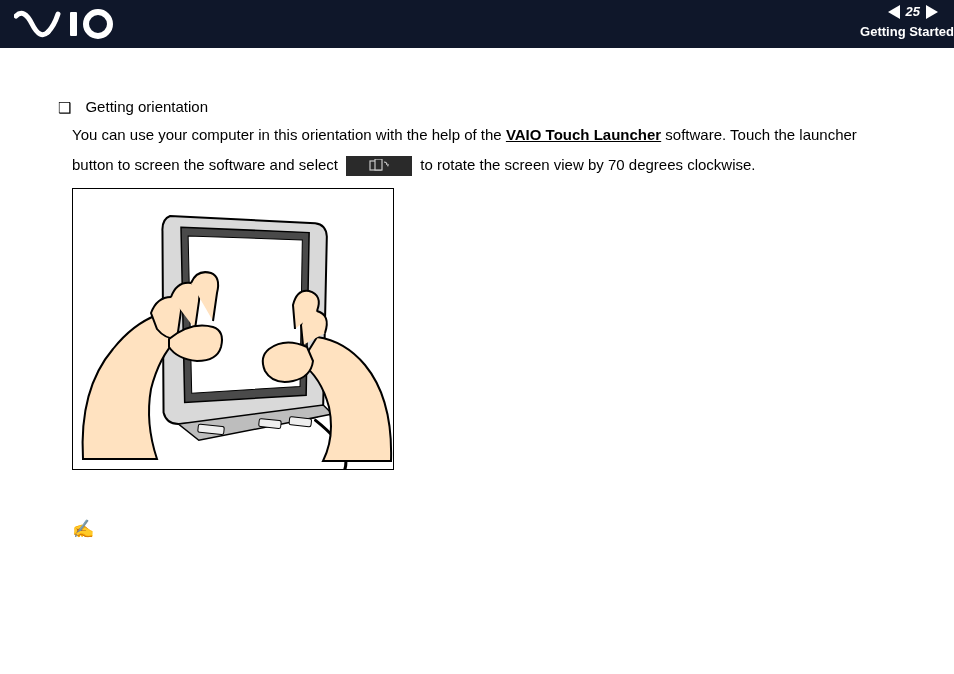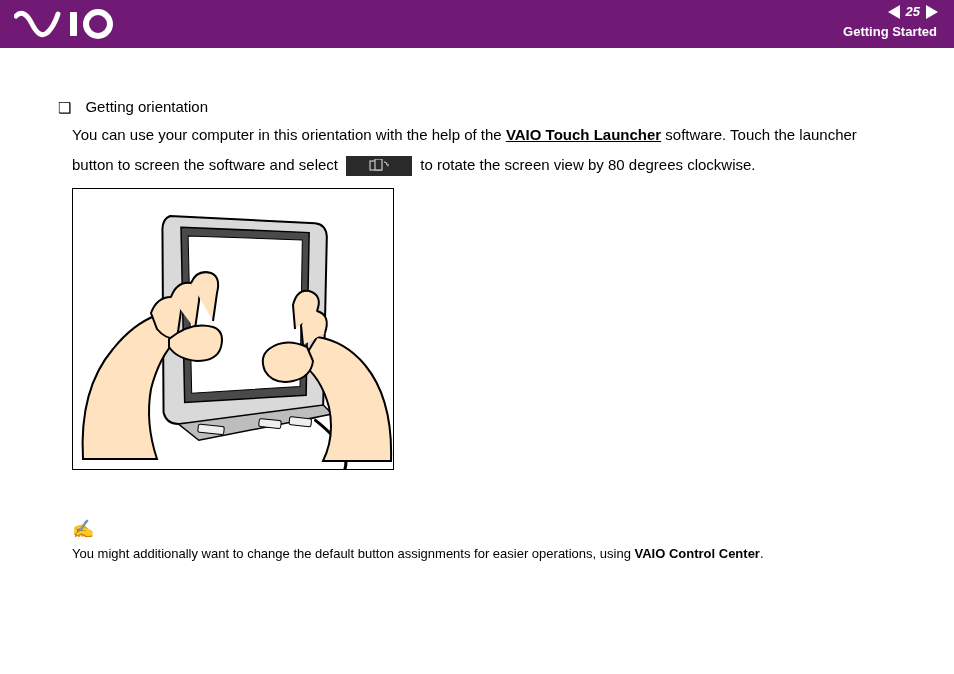--- a/index.html
+++ b/index.html
@@ -6,21 +6,21 @@
     margin: 0;
     padding: 0;
     width: 954px;
     height: 674px;
     font-family: Arial, Helvetica, sans-serif;
     color: #000;
     background: #fff;
     overflow: hidden;
   }
   .header {
-    background: #701a75;
+    background: #0f172a;
     color: #fff;
     height: 48px;
     position: relative;
     width: 100%;
   }
   .logo {
     position: absolute;
     left: 14px;
     top: 6px;
   }
@@ -38,21 +38,21 @@
   .pager .arrow {
     width: 0;
     height: 0;
     border-top: 7px solid transparent;
     border-bottom: 7px solid transparent;
   }
   .pager .arrow.left { border-right: 12px solid #fff; }
   .pager .arrow.right { border-left: 12px solid #fff; }
   .section {
     position: absolute;
-    right: 17px;
+    right: 0;
     top: 24px;
     font-weight: bold;
     font-size: 13px;
   }
   .content {
     padding: 50px 20px 20px 58px;
   }
   .bullet-row {
     display: flex;
     align-items: flex-start;
@@ -146,21 +146,21 @@
     <span>You can use your computer in this orientation with the help of the </span><span class="bold">VAIO Touch Launcher</span><span> software. Touch the launcher</span><br>
     <span>button to screen the software and select </span>
     <span class="rotate-btn">
       <svg width="20" height="14" viewBox="0 0 20 14">
         <rect x="1" y="2" width="11" height="9" fill="none" stroke="#c9c9c9" stroke-width="1.2"></rect>
         <rect x="6" y="0" width="7" height="11" fill="#2a2a2a" stroke="#c9c9c9" stroke-width="1.2"></rect>
         <path d="M15 3 a3 3 0 0 1 3 3" fill="none" stroke="#c9c9c9" stroke-width="1.2"></path>
         <path d="M18 6 l2 -1 -1 3 z" fill="#c9c9c9"></path>
       </svg>
     </span>
-    <span> to rotate the screen view by 80 degrees clockwise.</span>
+    <span> to rotate the screen view by 70 degrees clockwise.</span>
   </div>
 
   <div class="illustration">
     <svg width="320" height="280" viewBox="0 0 320 280">
 
       <g transform="translate(88,18) rotate(6)">
 
         <path d="M10 8 L155 0 Q166 0 168 12 L182 180 Q183 192 172 194 L40 214 Q28 215 24 204 L4 24 Q2 12 10 8 Z" fill="#d9d9d9" stroke="#000" stroke-width="2"></path>
 
         <path d="M22 18 L150 10 L164 172 L44 192 Z" fill="#4a4a4a" stroke="#000" stroke-width="1.5"></path>
@@ -192,18 +192,15 @@
         <path d="M234 158 Q 212 148 196 160 Q 186 168 192 182 Q 200 196 220 192 Q 238 188 240 172 Z"></path>
 
         <path d="M252 144 Q 258 126 244 122 Q 232 120 228 136 L230 156"></path>
         <path d="M244 122 Q 250 106 236 102 Q 224 100 220 116 L222 140"></path>
       </g>
     </svg>
   </div>
 
   <div class="note-block">
     <div class="note-icon">✍</div>
-    <div class="note-line">
-      <span>You might additionally want to change the default button assignments for easier operations, using </span><span class="bold">VAIO Control Center</span><span>.</span>
-    </div>
   </div>
 
 </div>
 
 </body></html>

